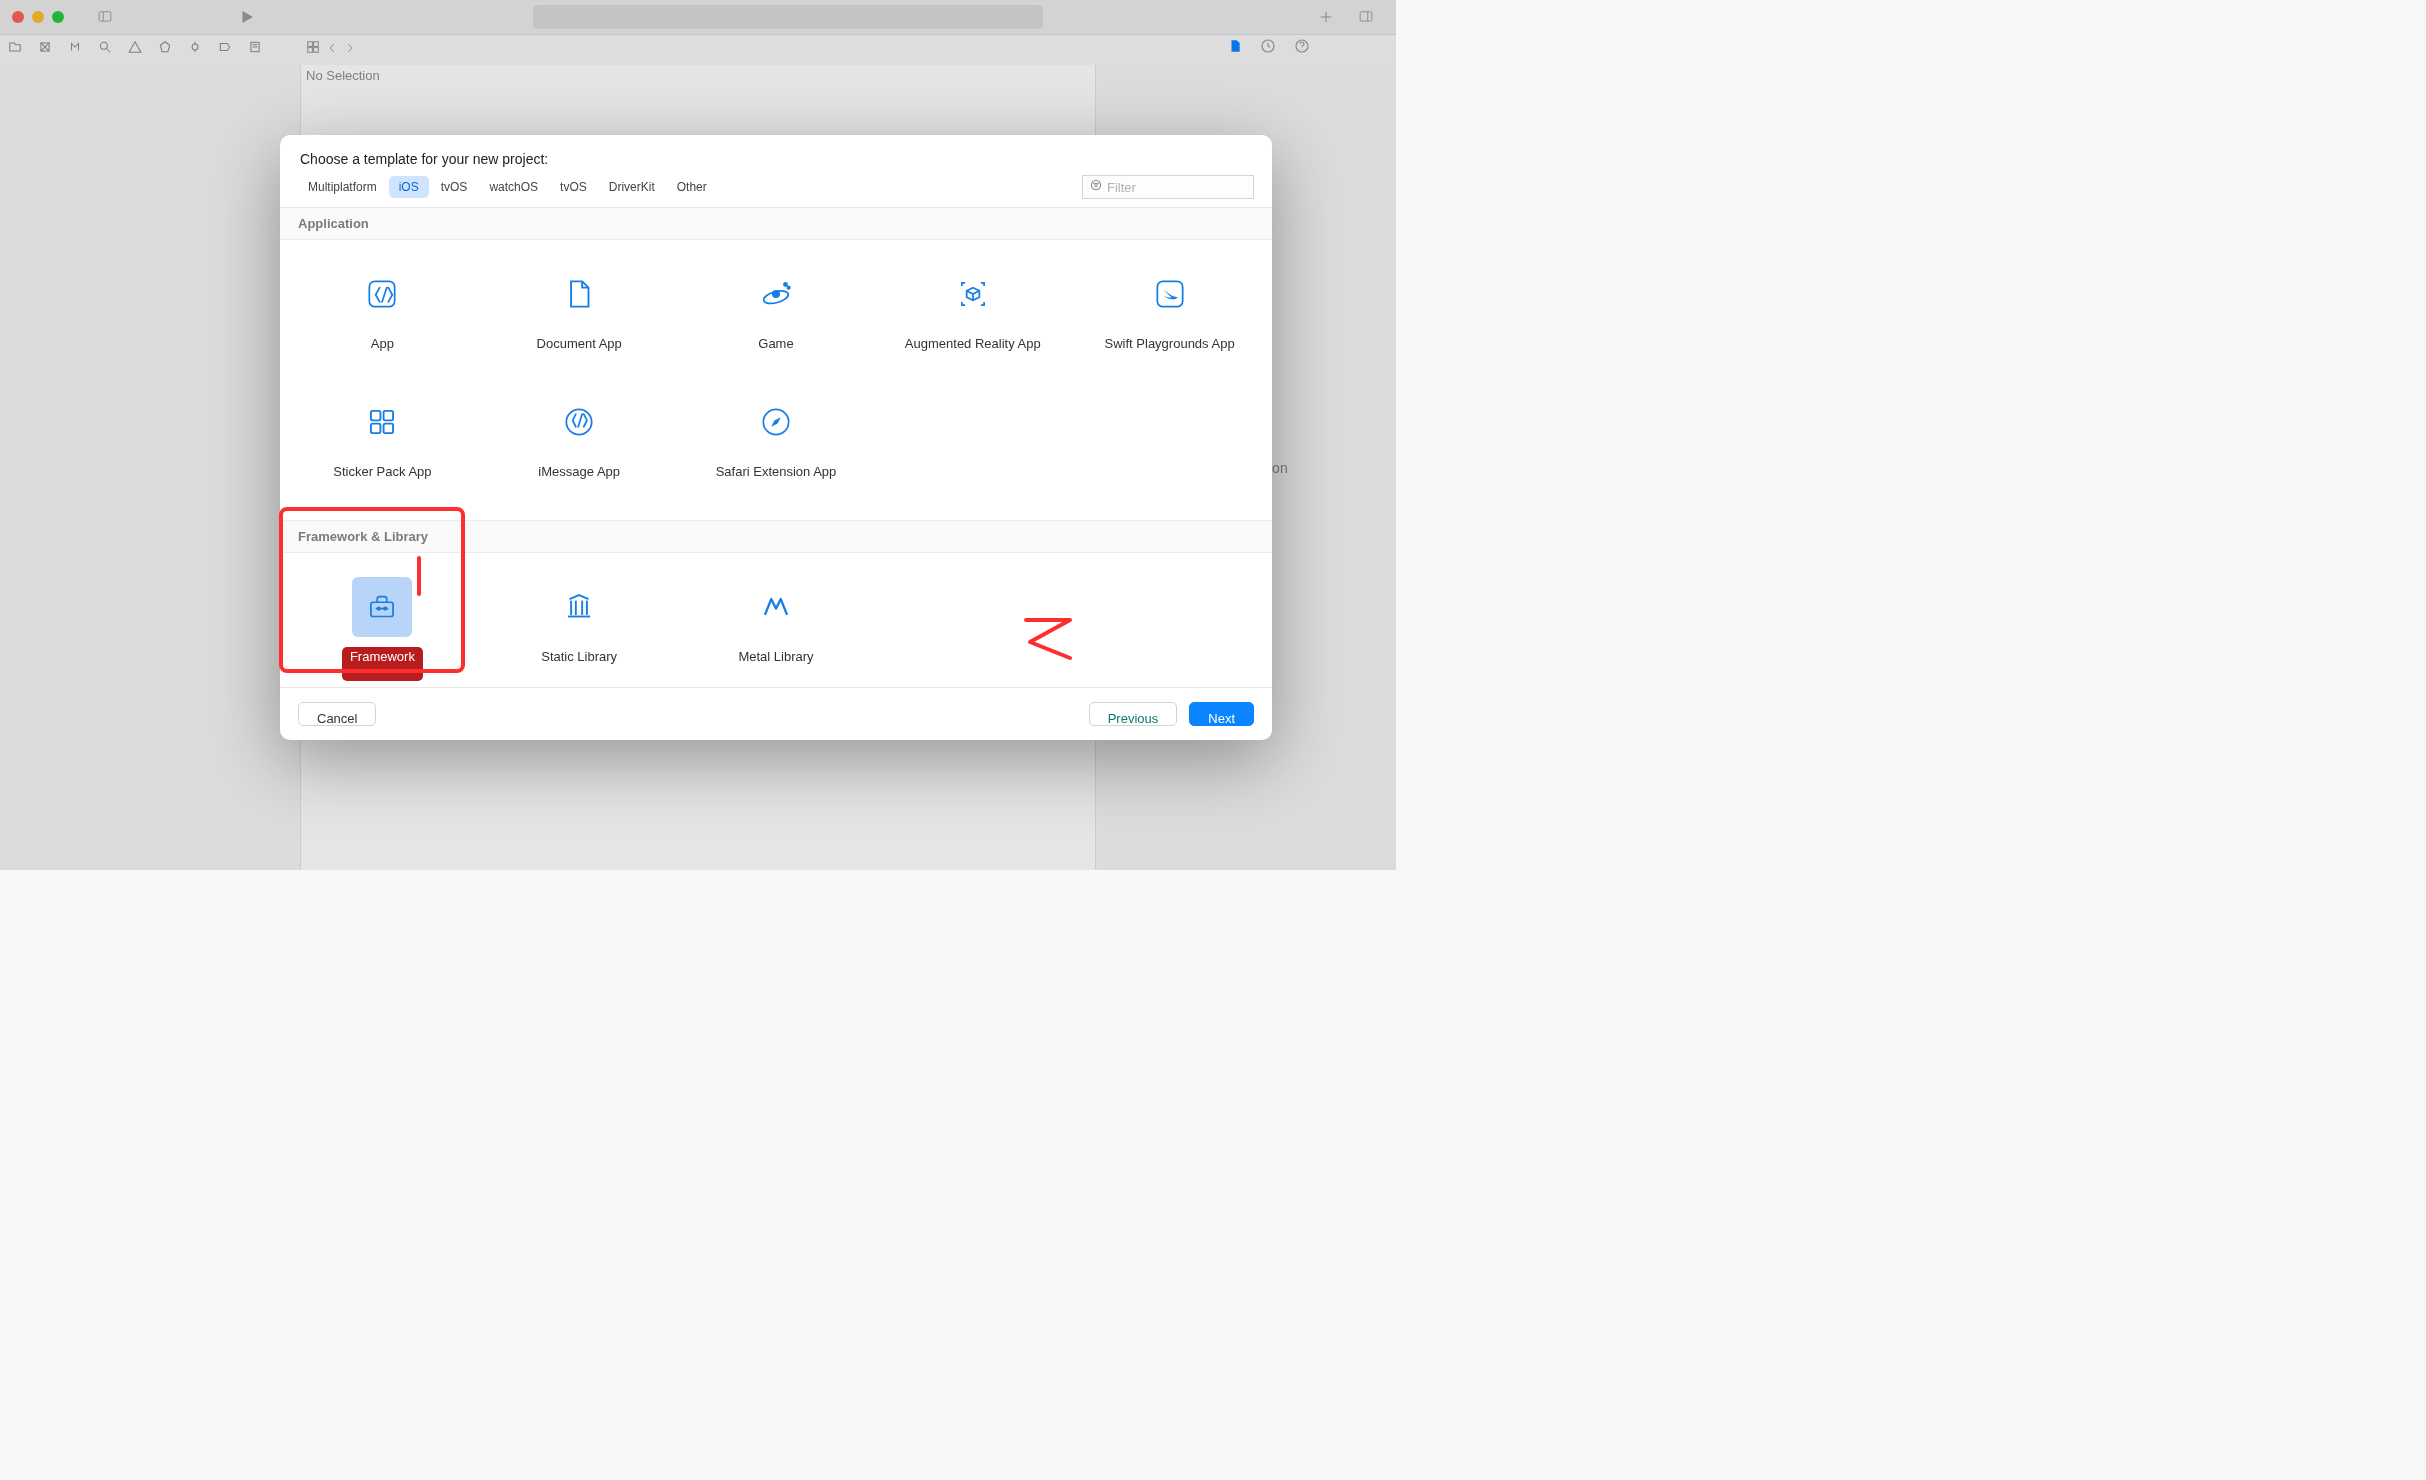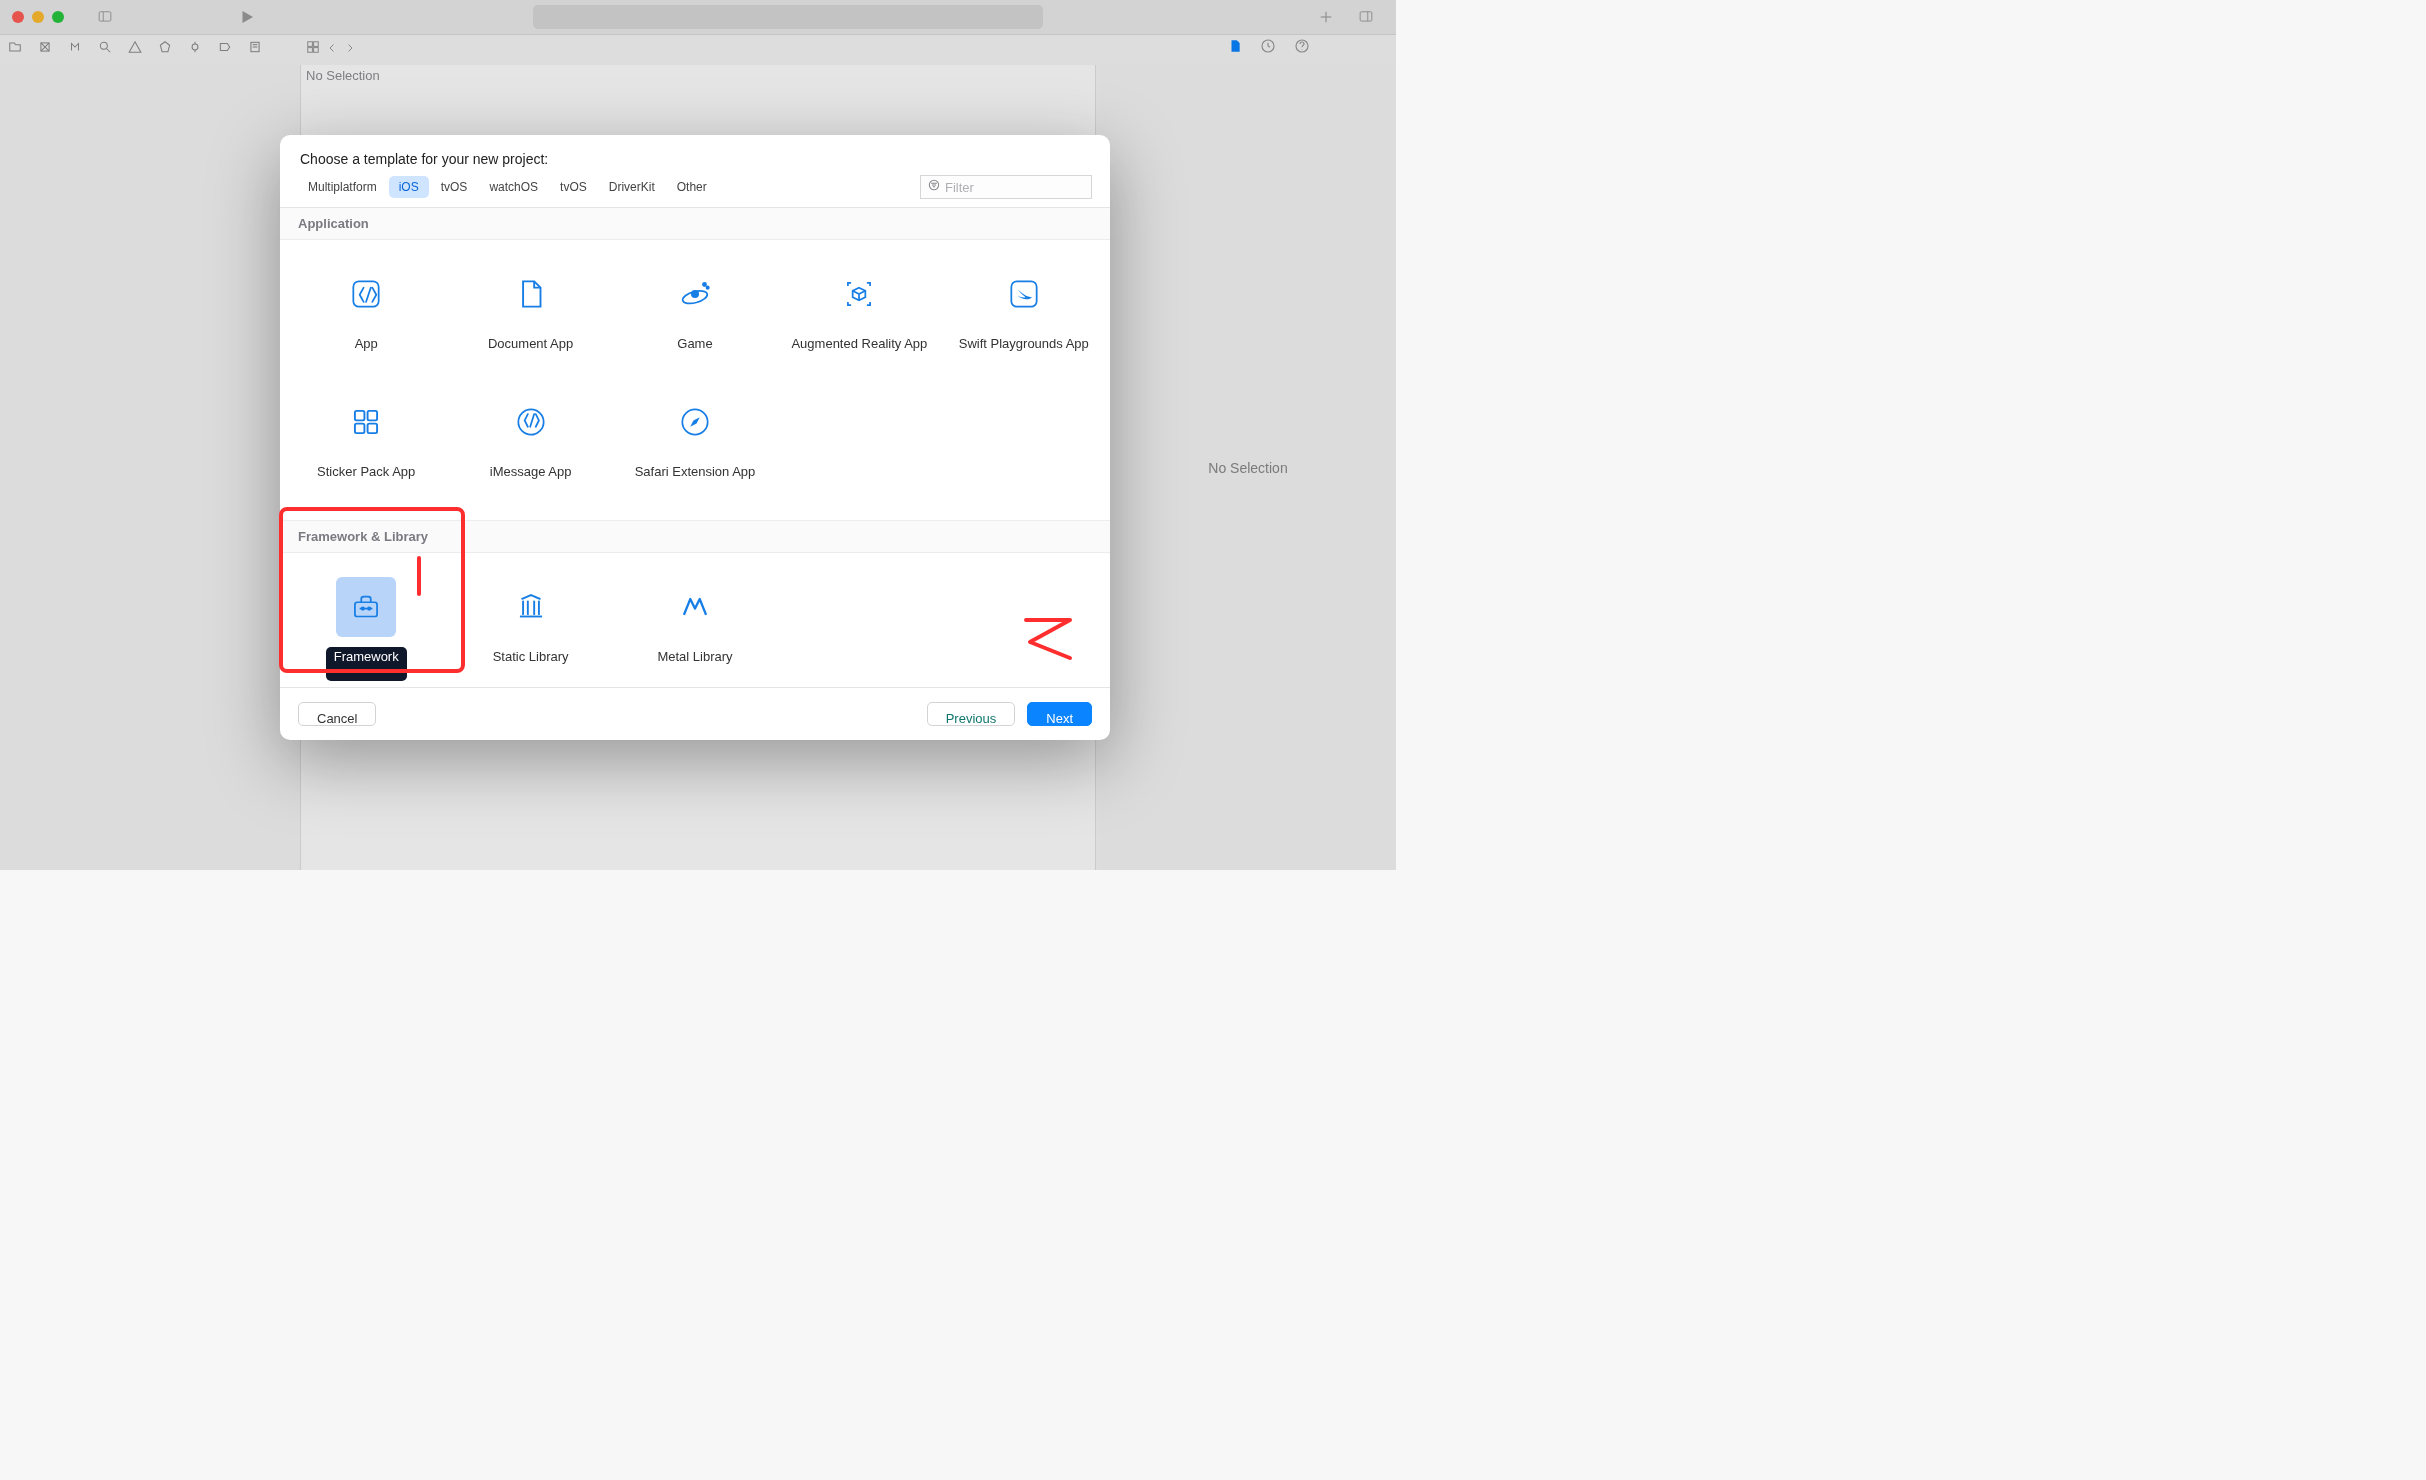--- a/index.html
+++ b/index.html
@@ -134,21 +134,21 @@
       gap:6px;
       align-items:center;
       color:#9a9a9a;
     }
 
     
     .modal {
       position: absolute;
       left: 280px;
       top: 135px;
-      width: 830px;
+      width: 992px;
       height: 605px;
       background: #ffffff;
       border-radius: 10px;
       box-shadow: 0 20px 70px rgba(0,0,0,0.35);
       z-index: 10;
       display:flex;
       flex-direction:column;
     }
     .modal-header {
       padding: 16px 20px 8px 20px;
@@ -237,21 +237,21 @@
     .tile-label {
       font-size: 13px;
       color: #333;
       text-align:center;
       line-height:1.3;
       min-height: 34px;
       padding: 2px 8px;
       border-radius: 5px;
     }
     .tile.selected .tile-label {
-      background: #0f172a;
+      background: #b91c1c;
       color:#fff;
     }
 
     .modal-footer {
       border-top: 1px solid #e5e5e7;
       padding: 14px 18px;
       display:flex;
       align-items:center;
     }
     .btn {

